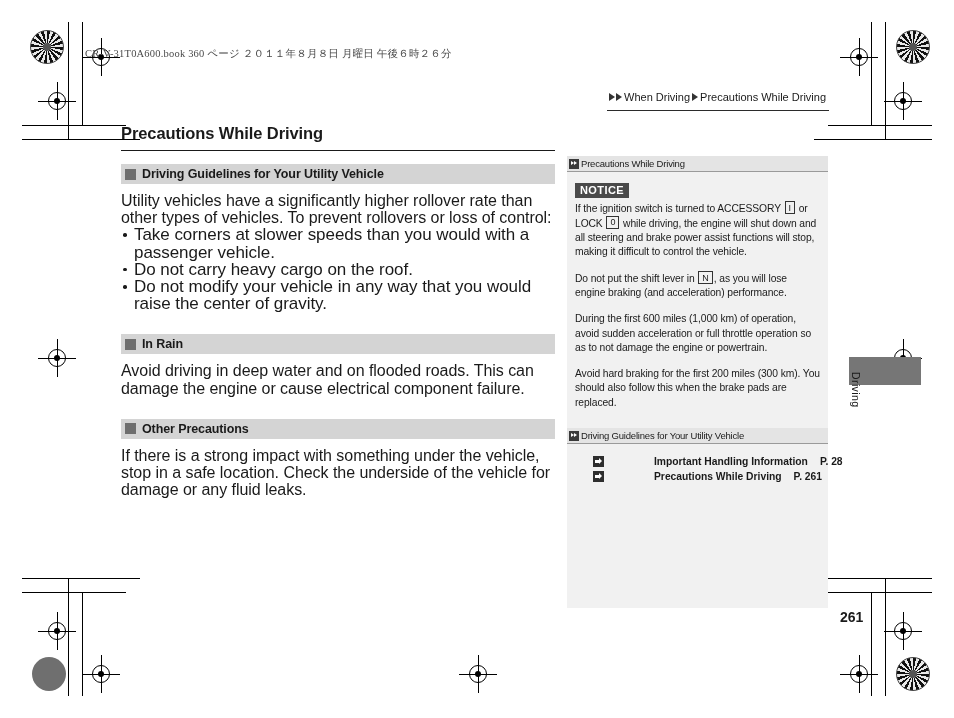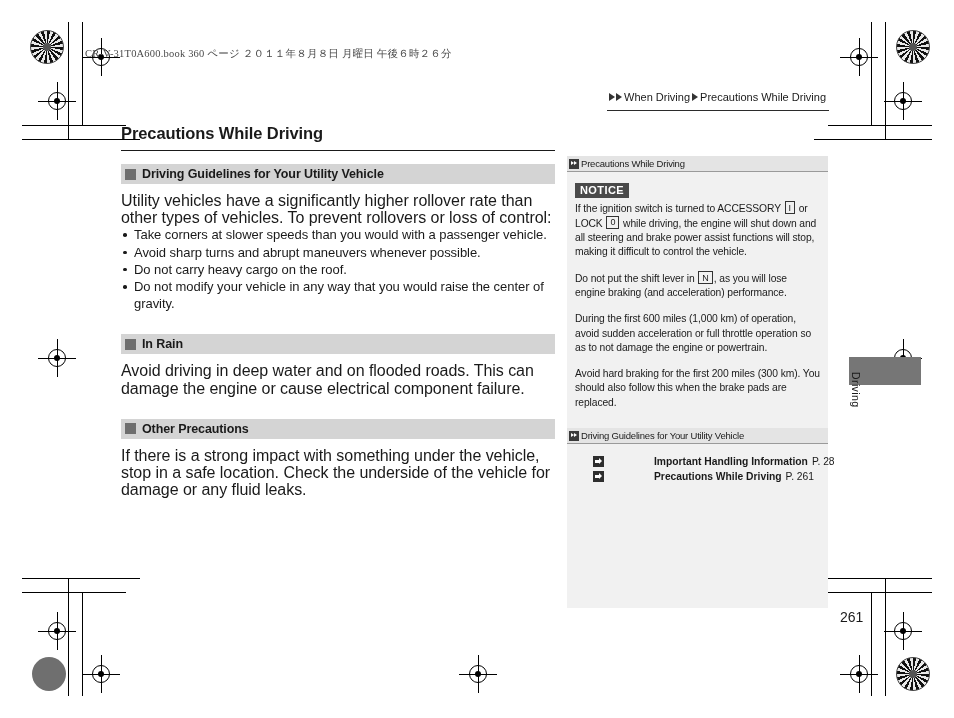--- a/index.html
+++ b/index.html
@@ -132,21 +132,21 @@
     font-size: 16px;
     line-height: 17.2px;
     margin: 0;
     letter-spacing: -0.05px;
   }
   .bullets {
     list-style: none;
     margin: 0; padding: 0;
   }
   .bullets li {
-    font-size: 13px;
+    font-size: 17px;
     line-height: 17.2px;
     padding-left: 13px;
     position: relative;
     letter-spacing: -0.05px;
   }
   .bullets li::before {
     content: "";
     position: absolute;
     left: 2px; top: 7px;
     width: 3.5px; height: 3.5px;
@@ -259,21 +259,21 @@
   .ref-icon::after {
     content: "";
     position: absolute;
     left: 5.5px; top: 2.3px;
     width: 0; height: 0;
     border-left: 3.6px solid #fff;
     border-top: 3.2px solid transparent;
     border-bottom: 3.2px solid transparent;
   }
   .ref-name { font-weight: bold; padding-left: 46px; }
-  .ref-page { font-weight: normal; margin-left: 4px; }
+  .ref-page { font-weight: bold; margin-left: 12px; }
 
   .side-sec2 { margin-top: 10px; }
   .side-body2 { padding: 7px 8px 8px 8px; }
 
   
   .thumb-tab {
     position: absolute;
     left: 849px; top: 357px;
     width: 72px; height: 28px;
     background: #767676;
@@ -286,21 +286,21 @@
     color: #1a1a1a;
     writing-mode: vertical-rl;
     text-orientation: mixed;
     letter-spacing: 0.4px;
   }
 
   .page-num {
     position: absolute;
     left: 840px; top: 609px;
     font-size: 14px;
-    font-weight: normal;
+    font-weight: bold;
     color: #1a1a1a;
   }
 </style>
 </head>
 <body>
 
 <div>
 
   <div class="mark-line" style="left:68px; top:22px; width:1px; height:118px;"></div>
   <div class="mark-line" style="left:82px; top:22px; width:1px; height:104px;"></div>
@@ -410,21 +410,20 @@
 
   <h1 class="page-title">Precautions While Driving</h1>
 
   <div class="sec-head">
     <span class="sec-sq"></span>
     <span class="sec-title">Driving Guidelines for Your Utility Vehicle</span>
   </div>
   <p class="body-p">Utility vehicles have a significantly higher rollover rate than other types of vehicles. To prevent rollovers or loss of control:</p>
   <ul class="bullets">
     <li>Take corners at slower speeds than you would with a passenger vehicle.</li>
-    <li>Avoid sharp turns and abrupt maneuvers whenever possible.</li>
     <li>Do not carry heavy cargo on the roof.</li>
     <li>Do not modify your vehicle in any way that you would raise the center of gravity.</li>
   </ul>
 
   <div class="gap-lg"></div>
 
   <div class="sec-head">
     <span class="sec-sq"></span>
     <span class="sec-title">In Rain</span>
   </div>

